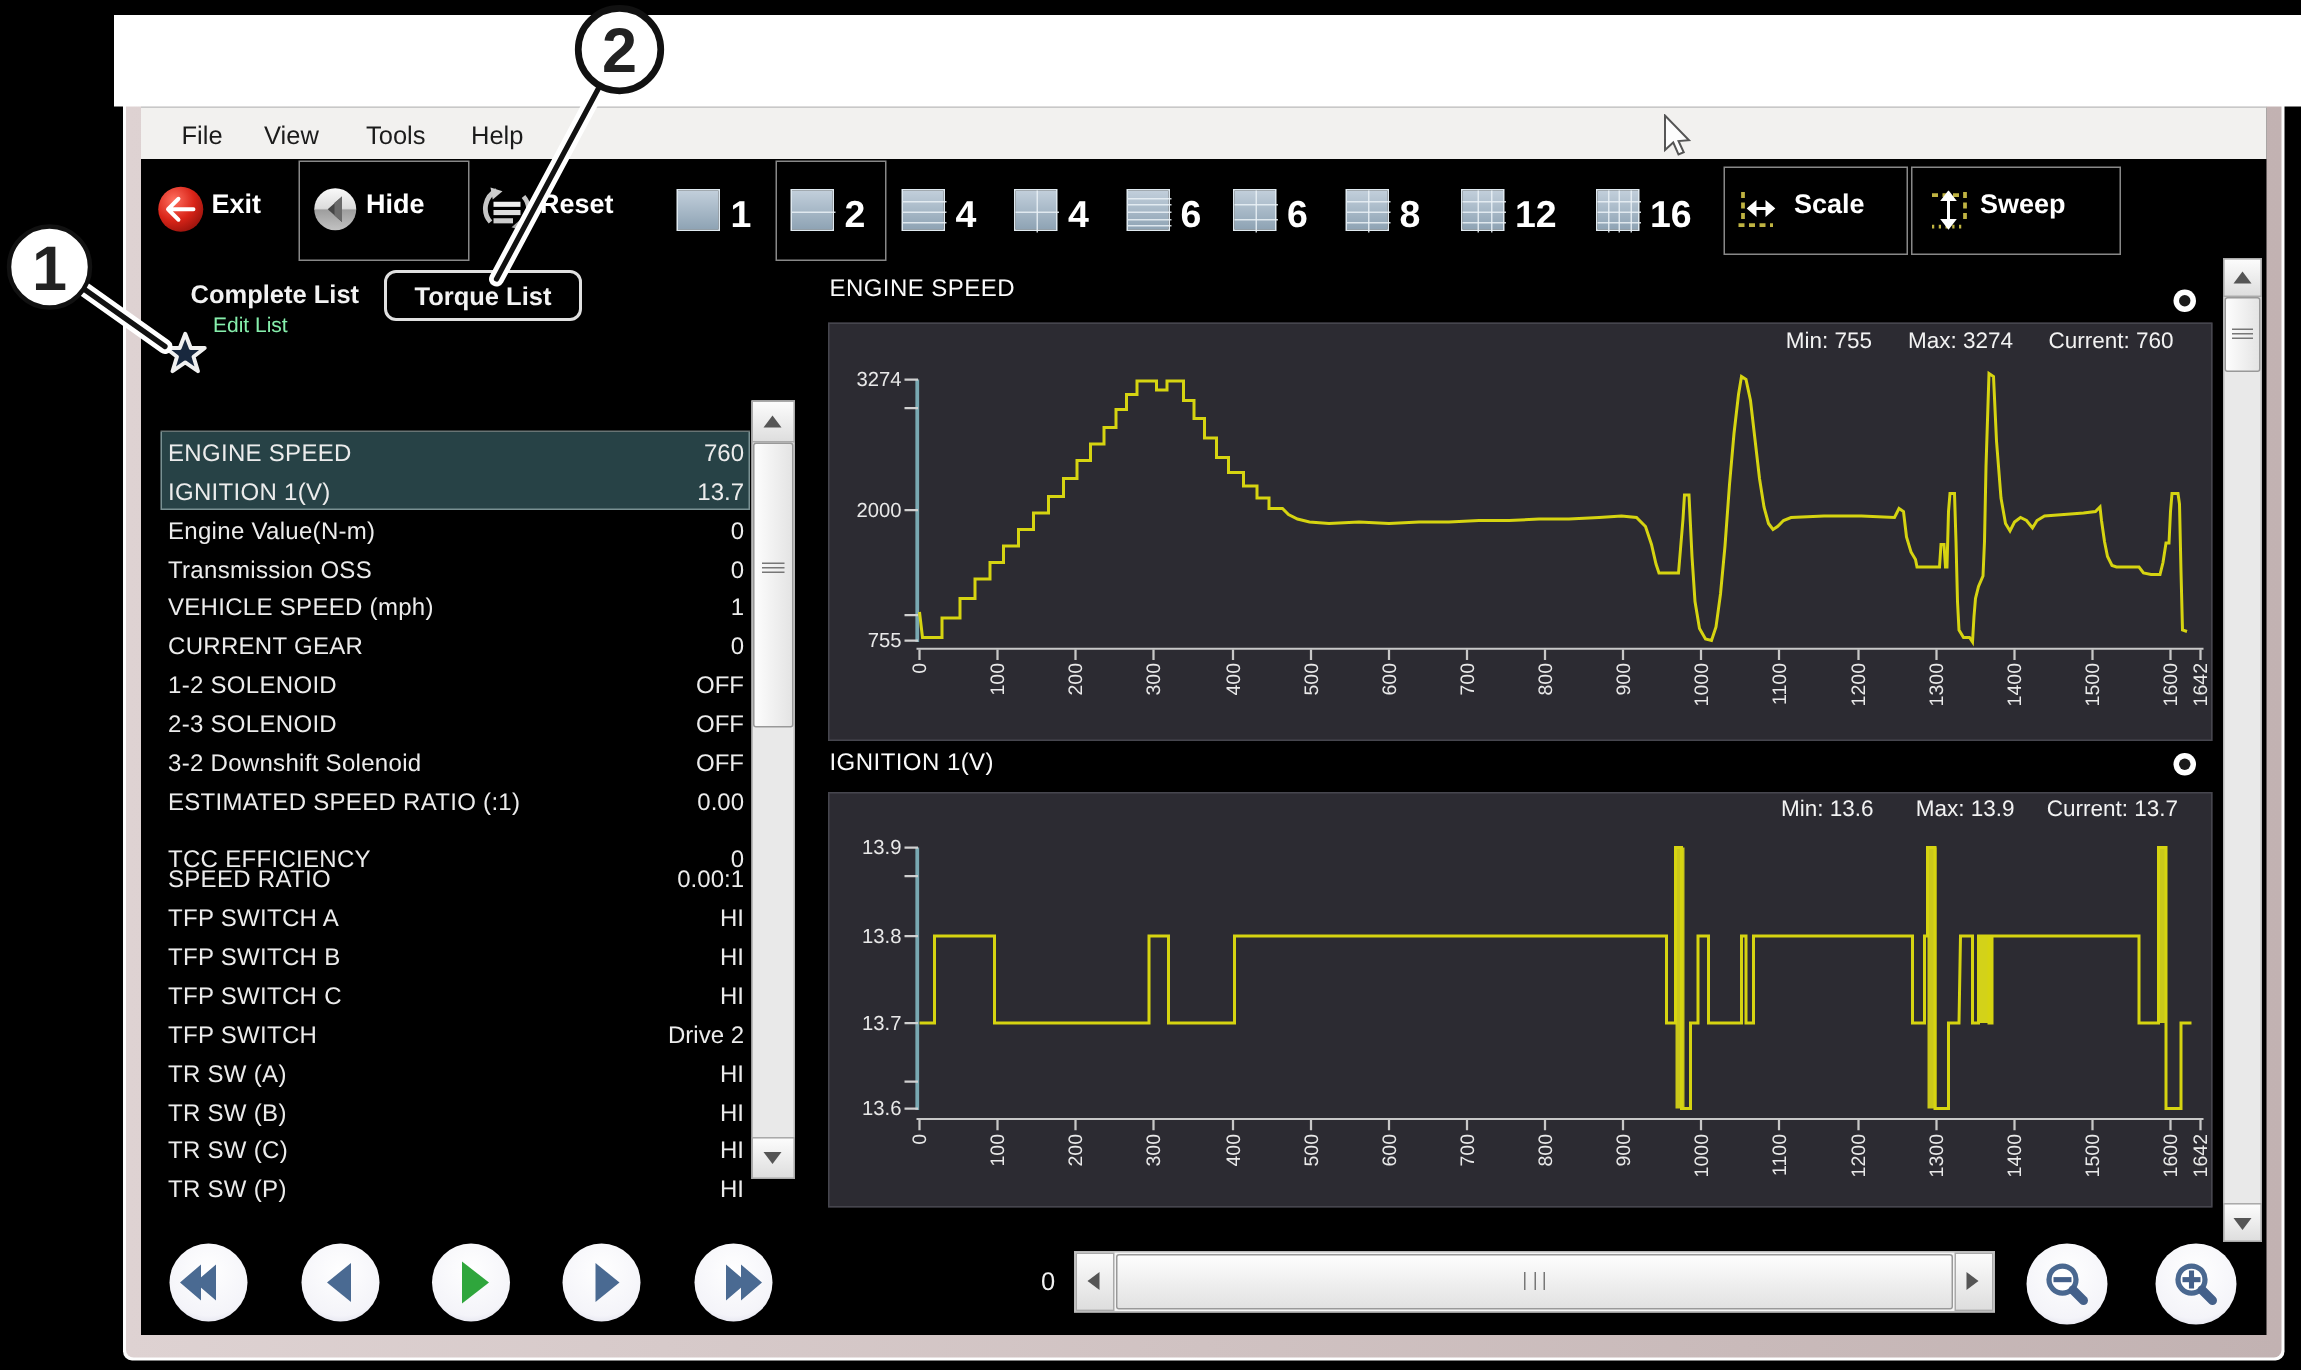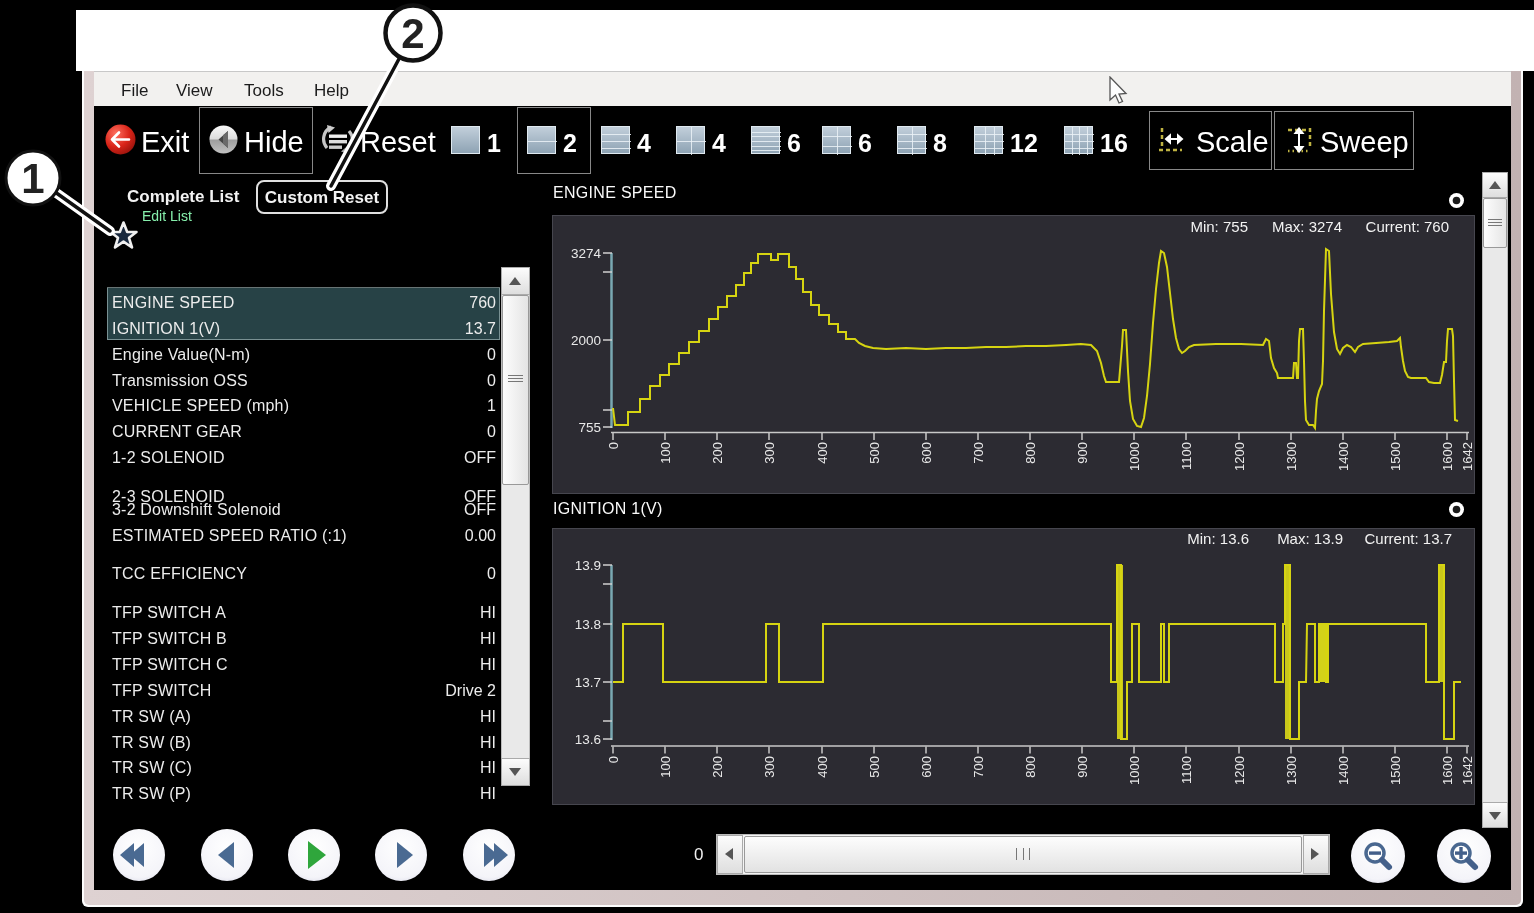--- a/index.html
+++ b/index.html
@@ -4,21 +4,21 @@
 html,body{margin:0;padding:0;background:#000;width:1534px;height:913px;overflow:hidden}
 *{box-sizing:border-box;font-family:"Liberation Sans",sans-serif}
 #page{position:absolute;left:0;top:0;width:1534px;height:913px;background:#000}
 .abs{position:absolute}
 #wstrip{left:76px;top:10px;width:1458px;height:61px;background:#fff;z-index:2}
 #wout{left:82px;top:66px;width:1441px;height:841px;background:#fdfdfd;border-radius:0 0 6px 6px}
 #wframe{left:84px;top:66px;width:1437px;height:839px;background:linear-gradient(90deg,#ded2d2,#c2b2b2);border-radius:0 0 5px 5px}
 #content{left:94px;top:71px;width:1417px;height:819px;background:#000}
 #menubar{left:94px;top:71px;width:1417px;height:35px;background:#f2f1ef;border-top:1px solid #c8c8c8}
 .mitem{position:absolute;top:9px;font-size:17px;color:#1b1b1b}
-.tbtxt{position:absolute;top:126px;font-size:29px;font-weight:normal;color:#fff}
+.tbtxt{position:absolute;top:126px;font-size:18px;font-weight:bold;color:#fff}
 .tbbox{position:absolute;border:1px solid #888}
 .gi{position:absolute;top:126px;width:29px;height:28px;background:linear-gradient(180deg,#c2cfdb,#8ea3b4);border:1px solid #dfe9f0}
 .gi i{position:absolute;background:rgba(235,242,247,0.85)}
 .gnum{position:absolute;top:129px;font-size:25px;font-weight:bold;color:#fff}
 #tabC{position:absolute;left:127px;top:187px;font-size:17px;font-weight:bold;color:#f2f2f2}
 #tabB{position:absolute;left:256px;top:180px;width:132px;height:34px;border:2px solid #e0e0e0;border-radius:8px;color:#f2f2f2;font-size:17px;font-weight:bold;text-align:center;line-height:31px}
 #editlist{position:absolute;left:142px;top:208px;font-size:14px;color:#86efac}
 .row{position:absolute;left:107px;width:393px;height:25.9px;font-size:16px;color:#ececec}
 .row .rn{position:absolute;left:5px;top:6px;white-space:nowrap;letter-spacing:0.2px}
 .row .rv{position:absolute;right:4px;top:6px}
@@ -157,21 +157,21 @@
 <g stroke="#bfb342" stroke-width="2.5">
 <line x1="2" y1="3" x2="22" y2="3" stroke-dasharray="4,3"></line>
 <line x1="24" y1="1" x2="24" y2="20" stroke-dasharray="4,3"></line>
 <line x1="2" y1="24" x2="22" y2="24" stroke-dasharray="1.5,3"></line>
 </g>
 <path d="M13,1.5 L9.5,6 L16.5,6 Z M13,24.5 L9.5,20 L16.5,20 Z M13,5 L13,21" fill="#fff" stroke="#fff" stroke-width="2"></path>
 </svg>
 <div class="tbtxt" style="left:1320px">Sweep</div>
 
 <div id="tabC">Complete List</div>
-<div id="tabB">Custom Reset</div>
+<div id="tabB">Torque List</div>
 <svg class="abs" style="left:108px;top:220px" width="31" height="31">
 <path d="M15.5,2.5 L19.2,12 L28.5,12 L21,17.8 L24,27.5 L15.5,21.6 L7,27.5 L10,17.8 L2.5,12 L11.8,12 Z" fill="#18283e" stroke="#f0f0f0" stroke-width="2.6" stroke-linejoin="round"></path>
 </svg>
 <div id="editlist">Edit List</div>
 <div class="row sel" style="top:288.0px">
       <span class="rn">ENGINE SPEED</span>
       <span class="rv">760</span>
     </div>
 <div class="row sel" style="top:313.9px">
       <span class="rn">IGNITION 1(V)</span>
@@ -190,35 +190,39 @@
       <span class="rv">1</span>
     </div>
 <div class="row" style="top:417.3px">
       <span class="rn">CURRENT GEAR</span>
       <span class="rv">0</span>
     </div>
 <div class="row" style="top:443.1px">
       <span class="rn">1-2 SOLENOID</span>
       <span class="rv">OFF</span>
     </div>
-<div class="row" style="top:482px">
+<div class="row" style="top:469.0px">
       <span class="rn">2-3 SOLENOID</span>
       <span class="rv">OFF</span>
     </div>
 <div class="row" style="top:494.8px">
       <span class="rn">3-2 Downshift Solenoid</span>
       <span class="rv">OFF</span>
     </div>
 <div class="row" style="top:520.7px">
       <span class="rn">ESTIMATED SPEED RATIO (:1)</span>
       <span class="rv">0.00</span>
     </div>
 <div class="row" style="top:559px">
       <span class="rn">TCC EFFICIENCY</span>
       <span class="rv">0</span>
+    </div>
+<div class="row" style="top:572.4px">
+      <span class="rn">SPEED RATIO</span>
+      <span class="rv">0.00:1</span>
     </div>
 <div class="row" style="top:598.2px">
       <span class="rn">TFP SWITCH A</span>
       <span class="rv">HI</span>
     </div>
 <div class="row" style="top:624.1px">
       <span class="rn">TFP SWITCH B</span>
       <span class="rv">HI</span>
     </div>
 <div class="row" style="top:649.9px">

